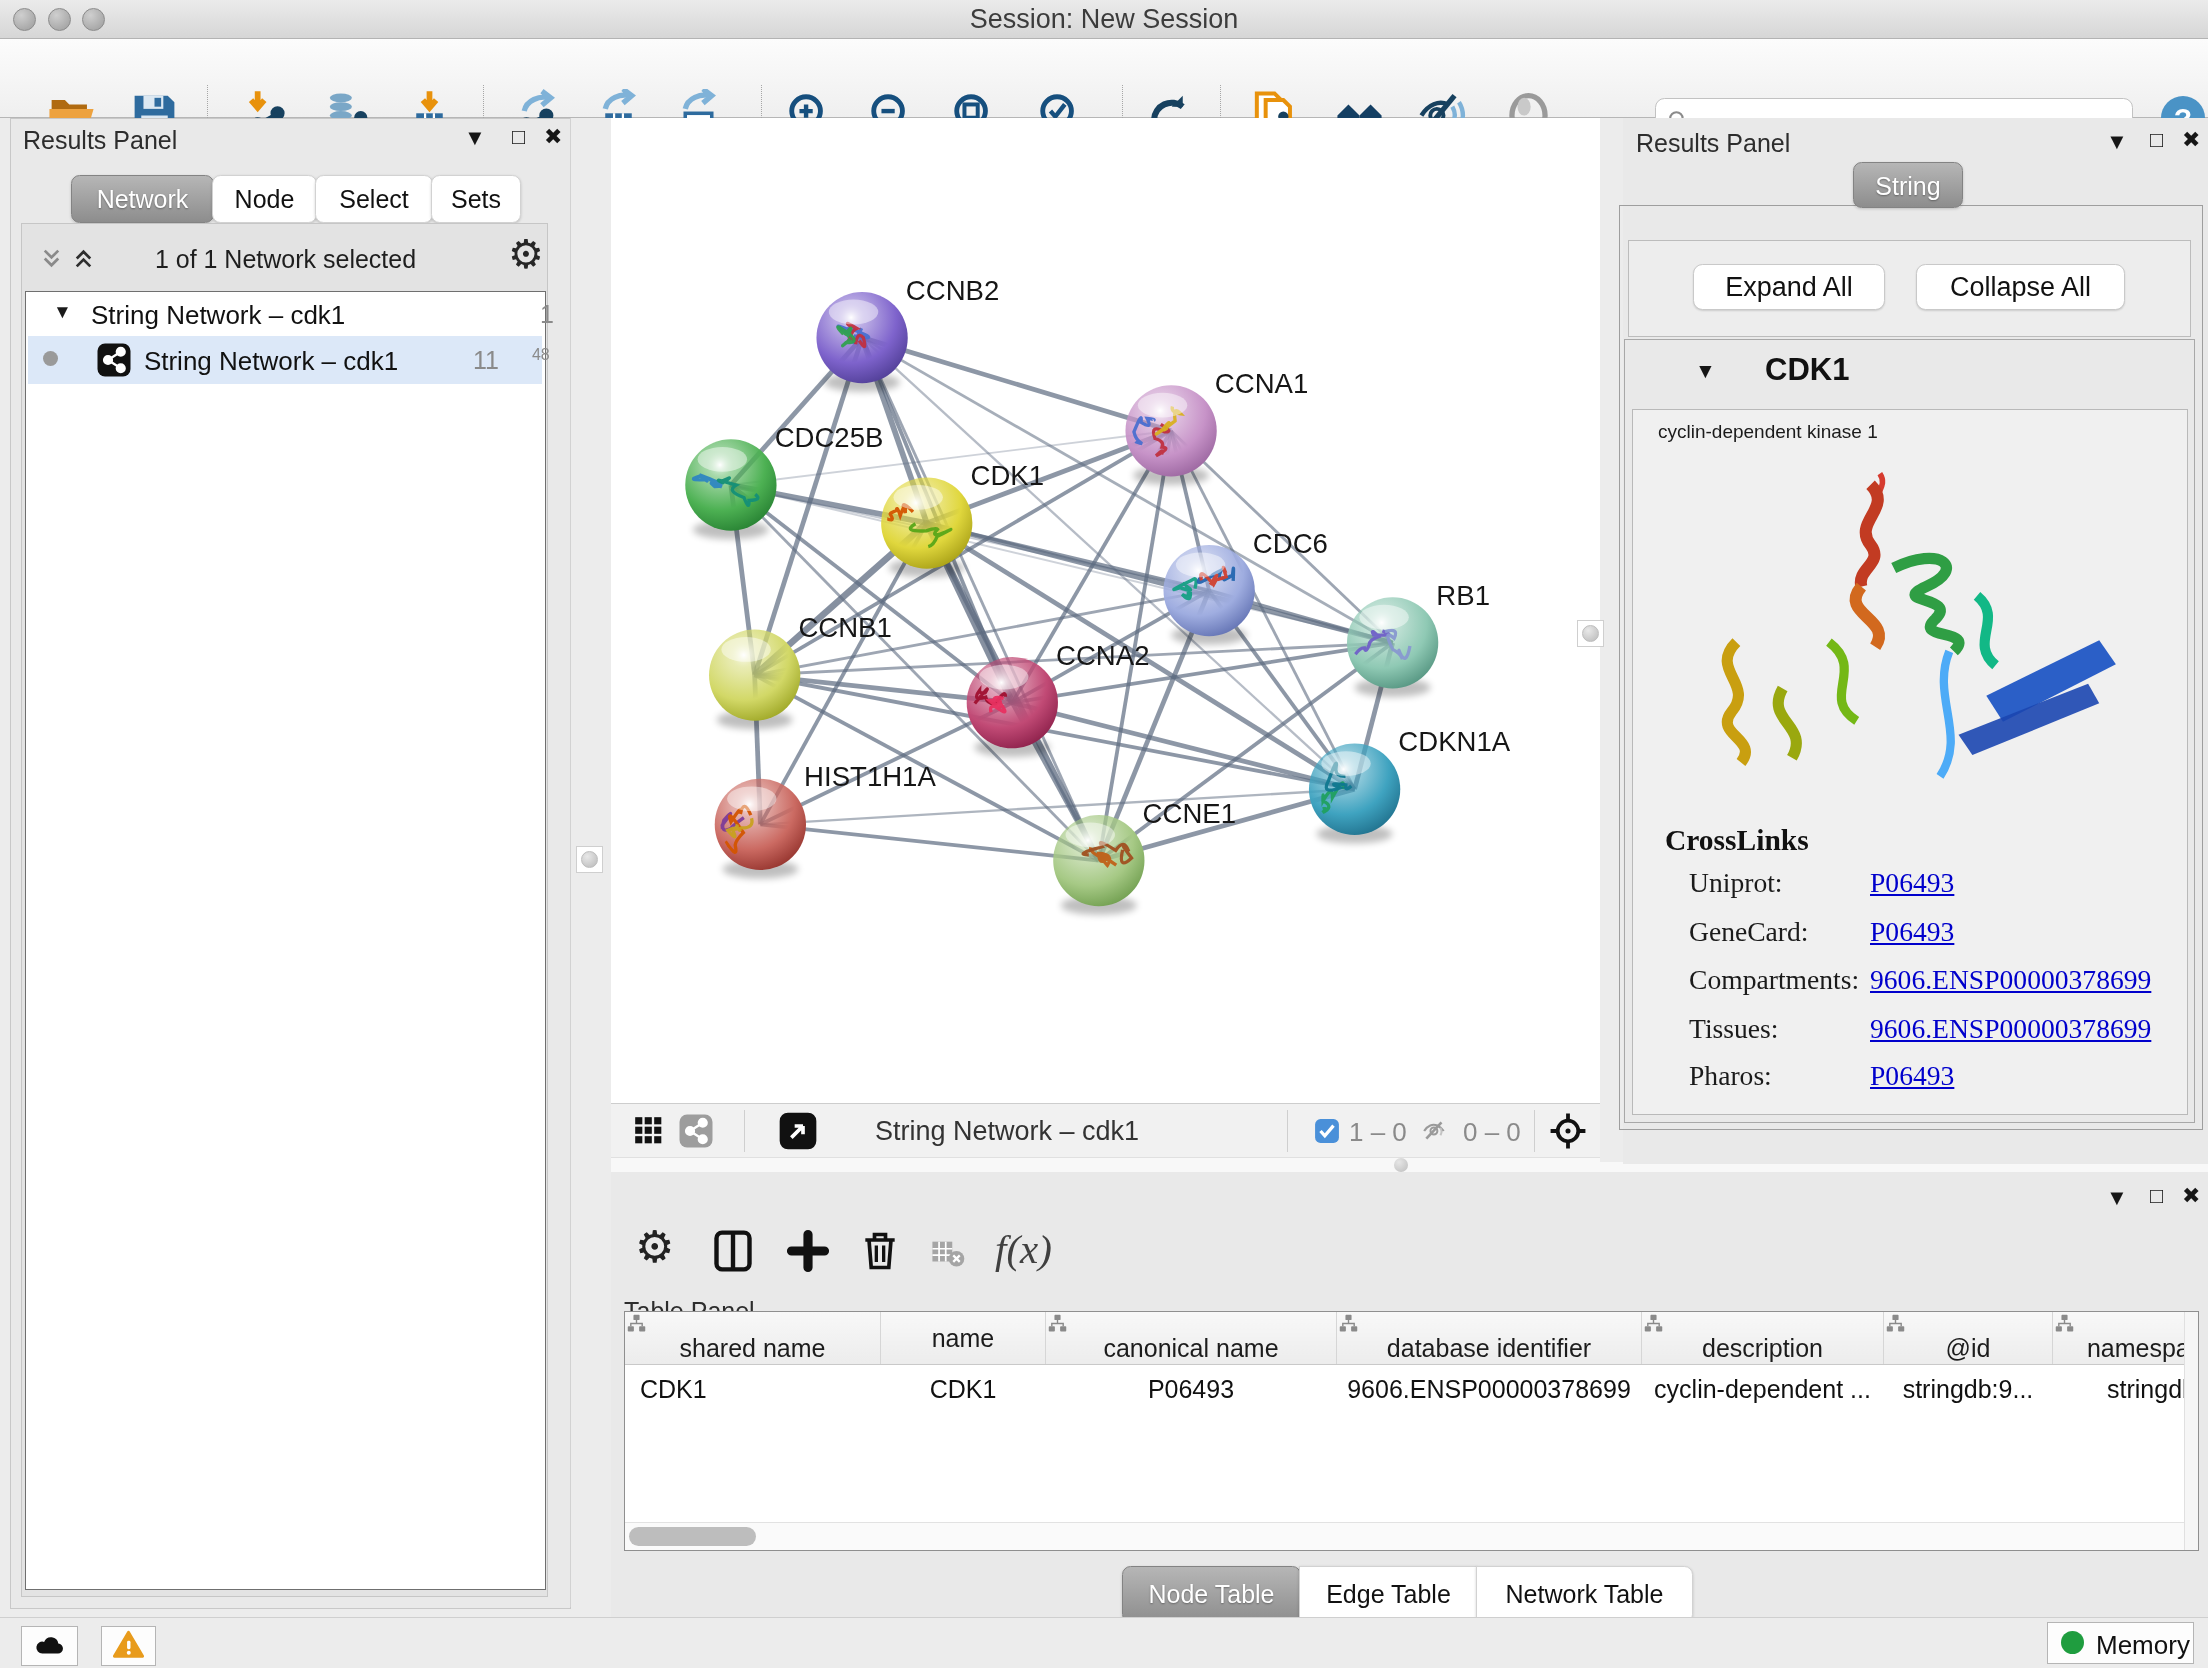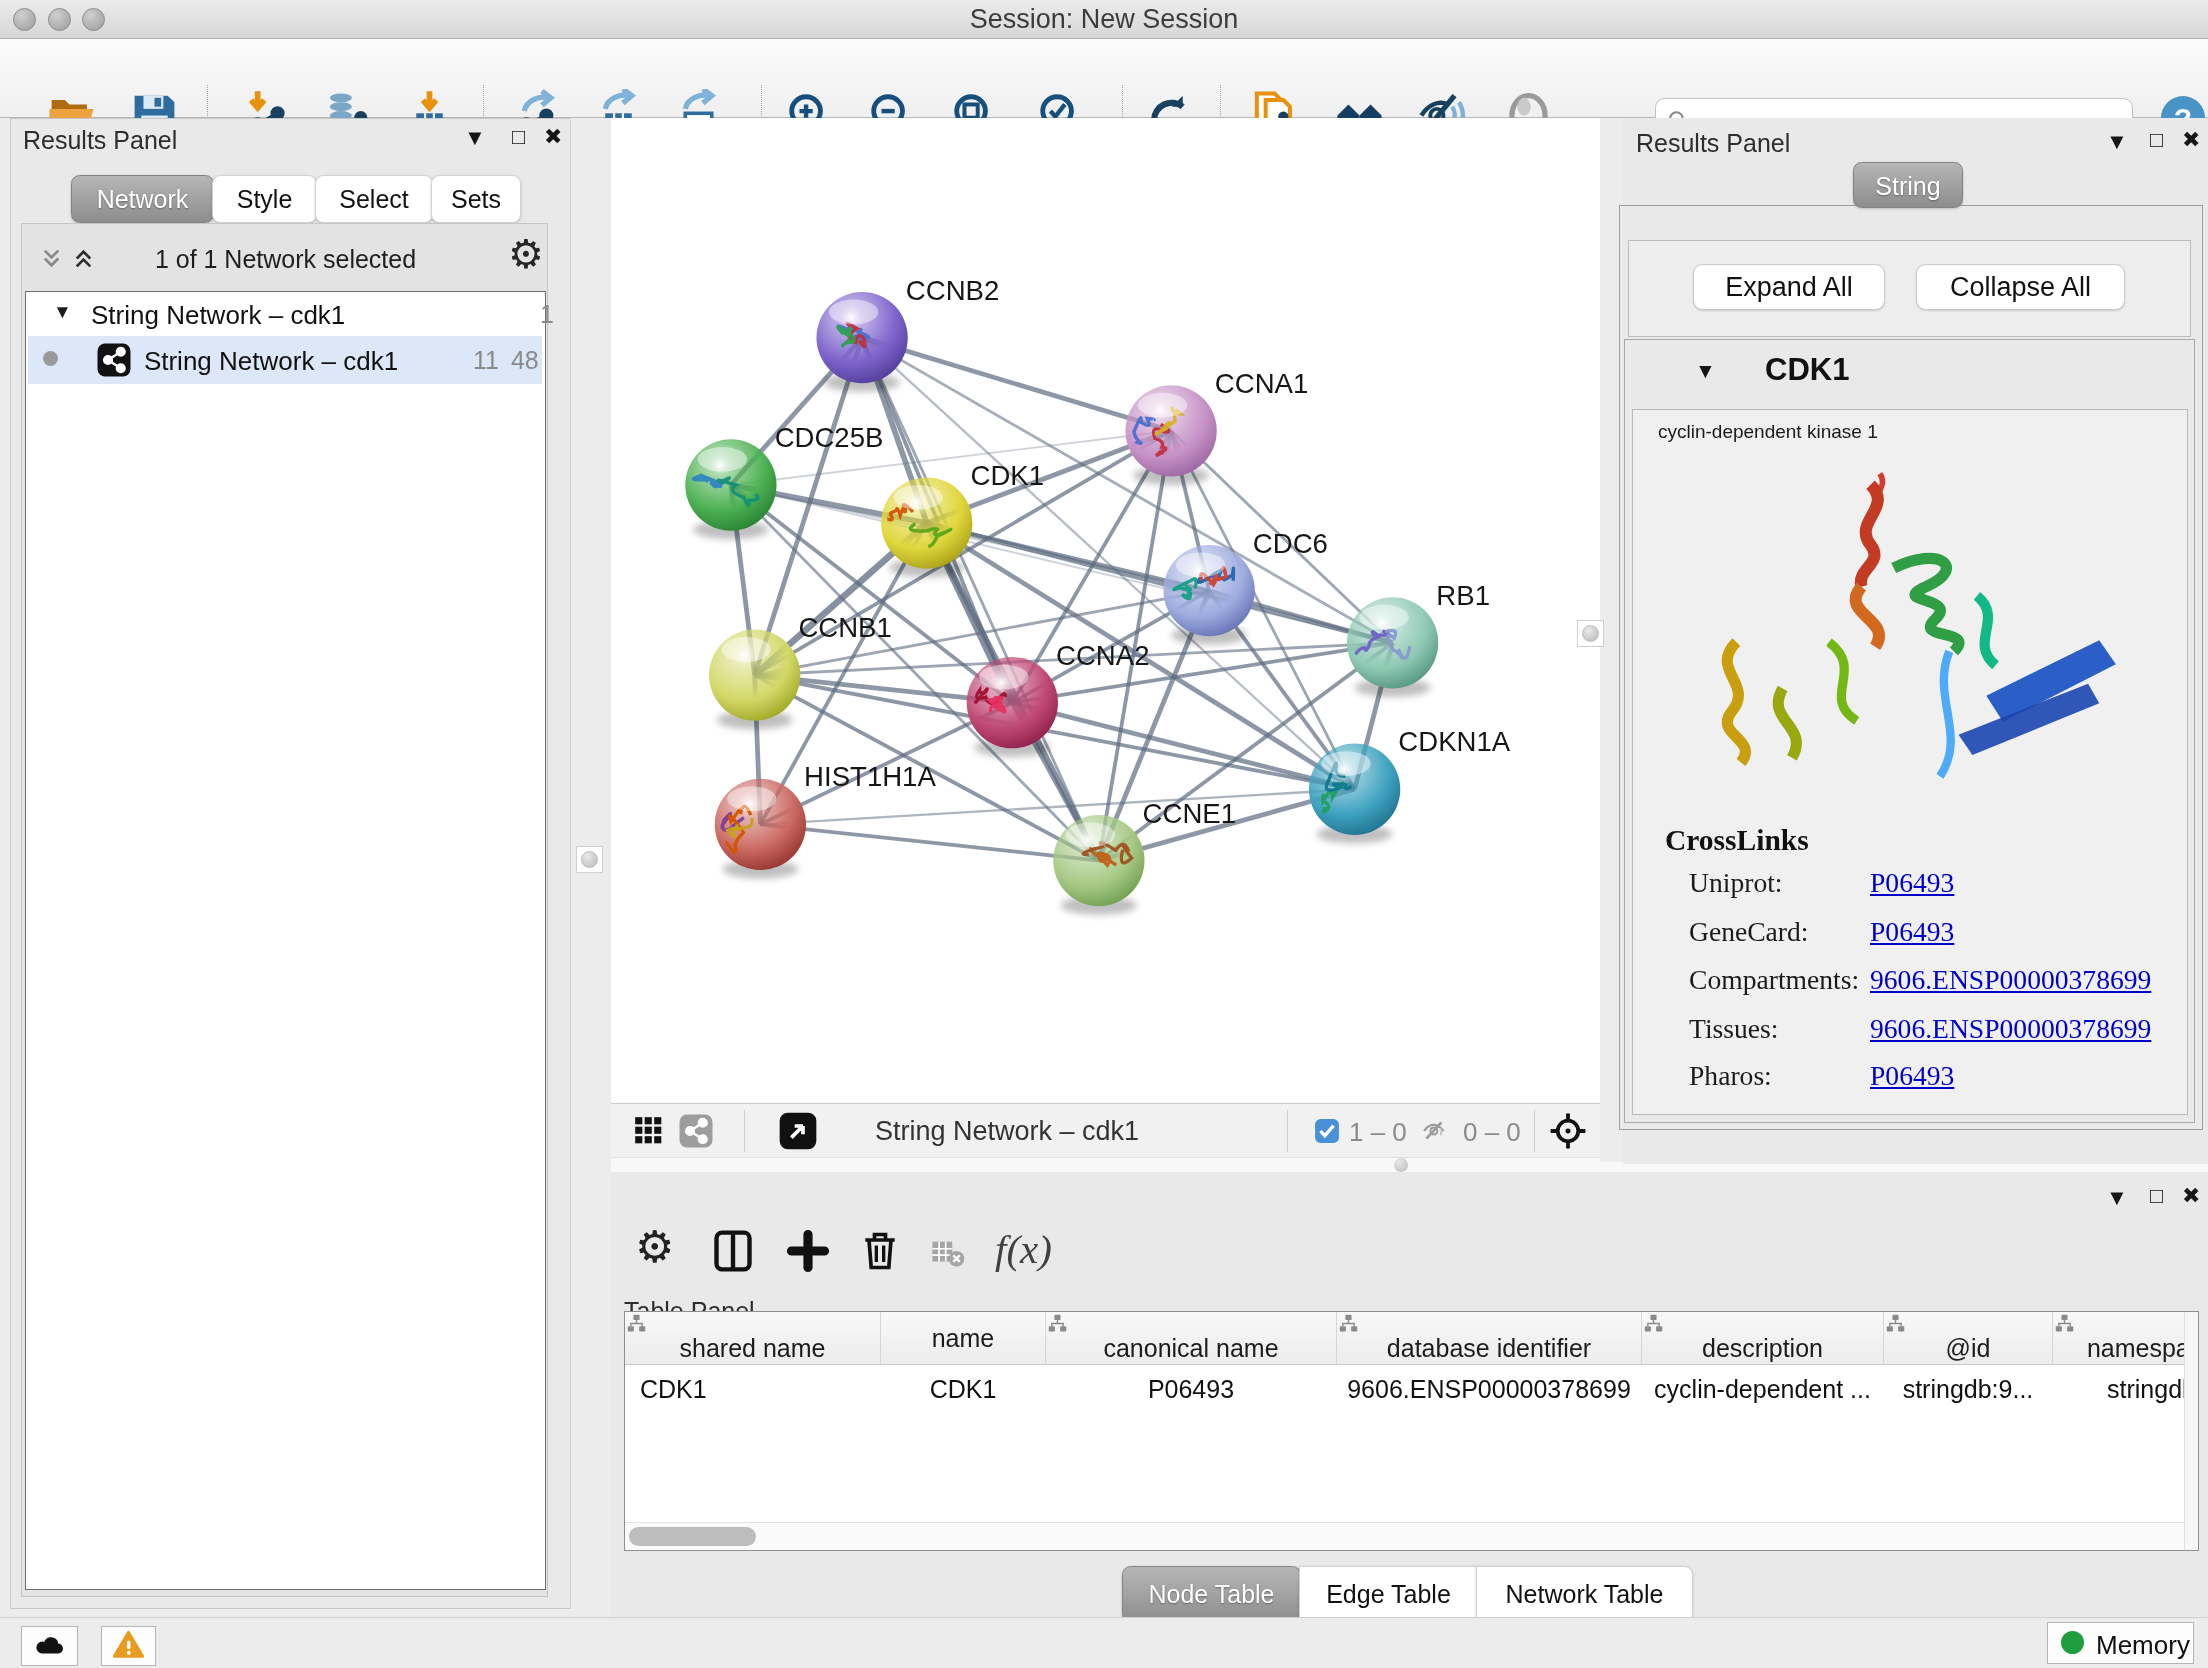--- a/index.html
+++ b/index.html
@@ -242,21 +242,21 @@
     </span>
   </div>
 
   <div class="abs cpanel"></div>
   <div class="abs panel-title" style="left:23px;top:126px;">Results Panel</div>
   <span class="abs win-ic glyph" style="left:464px;top:127px;">▼</span>
   <span class="abs win-ic glyph" style="left:512px;top:126px;">□</span>
   <span class="abs win-ic glyph" style="left:544px;top:126px;">✖</span>
 
   <div class="abs tab sel" style="left:71px;top:175px;width:141px;height:46px;">Network</div>
-  <div class="abs tab" style="left:212px;top:175px;width:103px;height:46px;">Style</div>
+  <div class="abs tab" style="left:212px;top:175px;width:103px;height:46px;">Node</div>
   <div class="abs tab" style="left:315px;top:175px;width:116px;height:46px;">Select</div>
   <div class="abs tab" style="left:431px;top:175px;width:88px;height:46px;">Sets</div>
 
   <div class="abs inner-box"></div>
   <span class="abs" style="left:38px;top:245px;">
     <svg viewBox="0 0 24 24" width="27" height="27">
         <path d="M6 5l6 6 6-6M6 12l6 6 6-6" stroke="#8a8a8a" stroke-width="2.4" fill="none"></path>
       </svg>
   </span>
   <span class="abs" style="left:70px;top:245px;">
@@ -281,21 +281,21 @@
             <g stroke="#fff" stroke-width="1.6" fill="#fff">
               <circle cx="8" cy="12" r="2.6"></circle>
               <circle cx="16.5" cy="6.5" r="2.6"></circle>
               <circle cx="16.5" cy="17.5" r="2.6"></circle>
               <path d="M8 12l8.5-5.5M8 12l8.5 5.5" fill="none"></path>
             </g>
           </svg>
       </span>
       <span class="abs" style="left:116px;top:9.5px;font-size:26px;color:#111;">String Network – cdk1</span>
       <span class="abs gray" style="left:445px;top:9.5px;font-size:25px;">11</span>
-      <span class="abs gray" style="left:483px;top:9.5px;font-size:25px;">48</span>
+      <span class="abs gray" style="left:504px;top:9.5px;font-size:16px;">48</span>
     </div>
   </div>
 
   <div class="abs vdiv" style="left:570px;top:118px;width:41px;height:1489px;border-left:1px solid #d2d2d2;border-right:1px solid #cfcfcf;"></div>
   <div class="abs handle" style="left:576px;top:846px;"></div>
 
   <div class="abs" style="left:611px;top:118px;width:989px;height:985px;background:#fff;"></div>
   <svg id="net-svg" class="abs" style="left:611px;top:118px;" width="989" height="985" viewBox="0 0 1040 1036">
       <defs>
         <filter id="nshadow" x="-80%" y="-80%" width="260%" height="260%">

